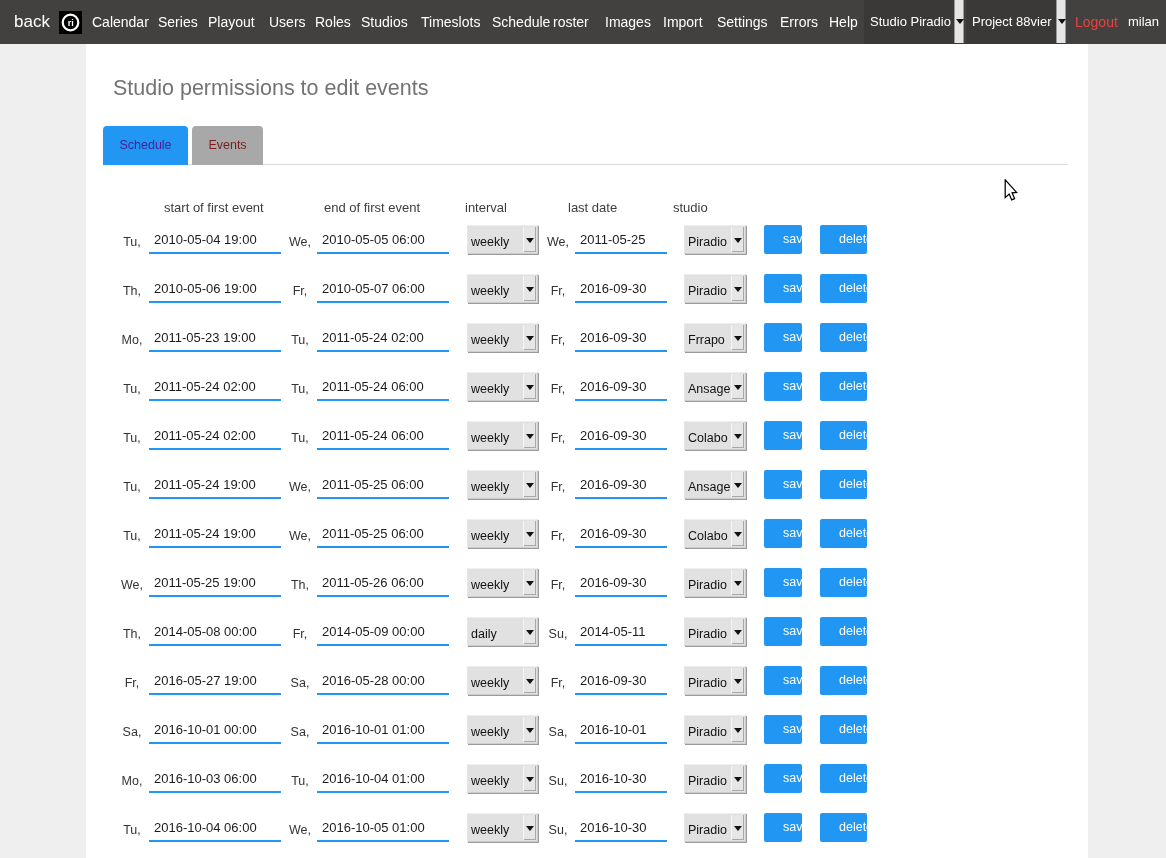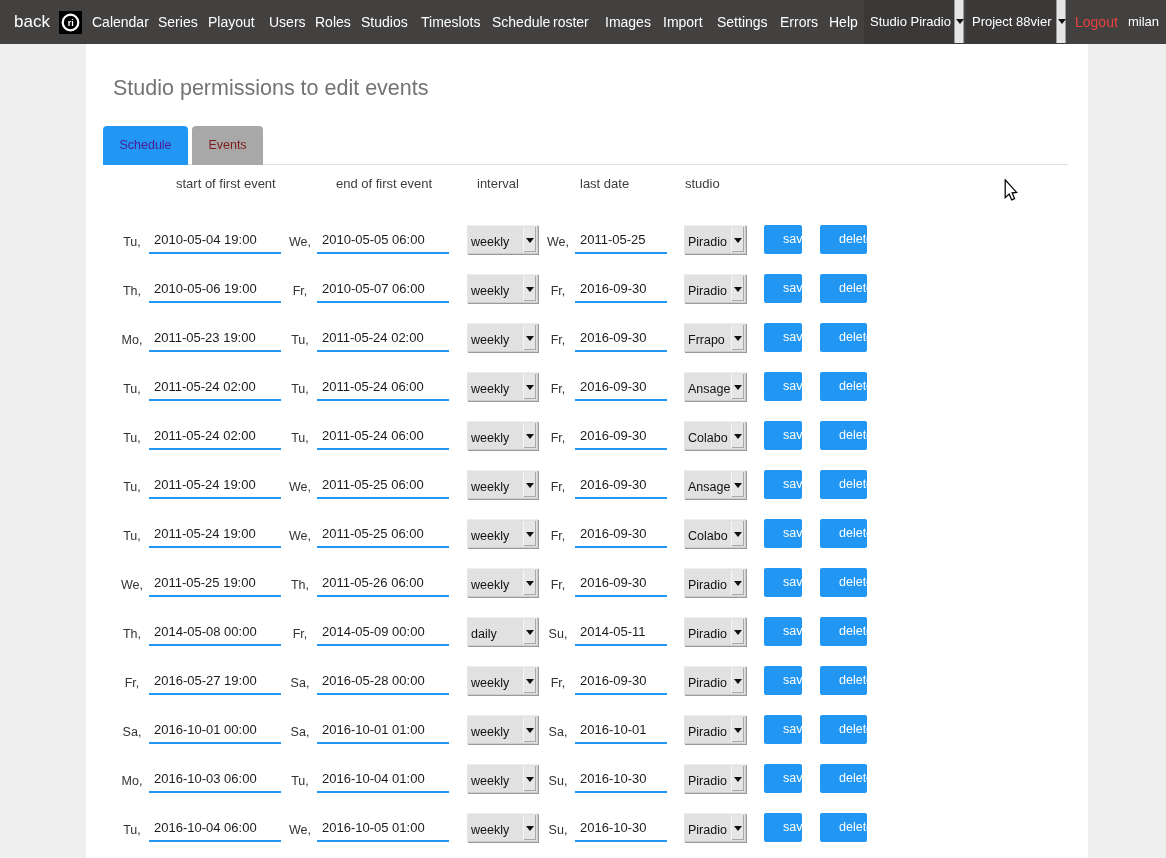--- a/index.html
+++ b/index.html
@@ -11,21 +11,21 @@
 .navsel { position:absolute; top:0; height:44px; background:#3b3838; color:#fff; font-size:13px; line-height:44px; }
 .navsel .txt { position:absolute; left:6px; top:0; }
 .navsel .strip { position:absolute; right:0; top:0; width:10px; height:43px; background:#e5e5e5; border-left:1px solid #9a9a9a; border-right:1px solid #9a9a9a; }
 .navsel .strip:after { content:""; position:absolute; left:1px; top:19px; width:0; height:0; border-left:4px solid transparent; border-right:4px solid transparent; border-top:5px solid #111; }
 .panel { position:absolute; left:86px; top:44px; width:1002px; height:814px; background:#fff; }
 .h1 { position:absolute; left:113px; top:76px; font-size:21.5px; color:#737373; }
 .tab { position:absolute; top:126px; height:39px; border-radius:4px 4px 0 0; color:#4c1d95; font-size:12.5px; text-align:center; line-height:39px; z-index:2; }
 .tab.on { left:103px; width:85px; background:#2196f3; }
 .tab.off { left:192px; width:71px; background:#a8a8a8; color:#7f1d1d; }
 .tabline { position:absolute; left:103px; top:164px; width:965px; height:1px; background:#ddd; }
-.hdr { position:absolute; top:176px; font-size:13px; color:#3d3d3d; white-space:nowrap;margin-left:12px; }
+.hdr { position:absolute; top:200px; font-size:13px; color:#3d3d3d; white-space:nowrap; }
 .row { position:absolute; left:0; top:0; width:1158px; height:49px; }
 .dl { position:absolute; width:50px; text-align:center; font-size:12.5px; color:#333; top:10px; line-height:15px; }
 .inp { position:absolute; top:1px; height:28px; border-bottom:2px solid #2196f3; font-size:13px; color:#1c1c1c; padding:4px 0 0 5px; line-height:20px; background:#fff; }
 .sel { position:absolute; top:0; height:29px; background:#e1e1e1; border:1px solid #cecece; border-top-color:#eee; border-left-color:#e6e6e6; box-shadow:1px 1px 0 #9a9a9a; font-size:12.5px; color:#111; line-height:27px; }
 .sel .txt { position:absolute; left:3px; top:3px; }
 .sel .ab { position:absolute; right:1px; top:1px; bottom:1px; width:13px; background:#e6e6e6; border-left:1px solid #f6f6f6; box-shadow:inset -1px -1px 0 #a8a8a8; }
 .sel .ab:after { content:""; position:absolute; left:2px; top:10.5px; width:0; height:0; border-left:4px solid transparent; border-right:4px solid transparent; border-top:5px solid #111; }
 .btn { position:absolute; top:0; height:29px; background:#2196f3; color:#fff; font-size:12.5px; text-align:center; line-height:29px; border-radius:2px;padding-left:19px; }
 .b1 { left:764px; width:38px; }
 .b2 { left:820px; width:47px; }

